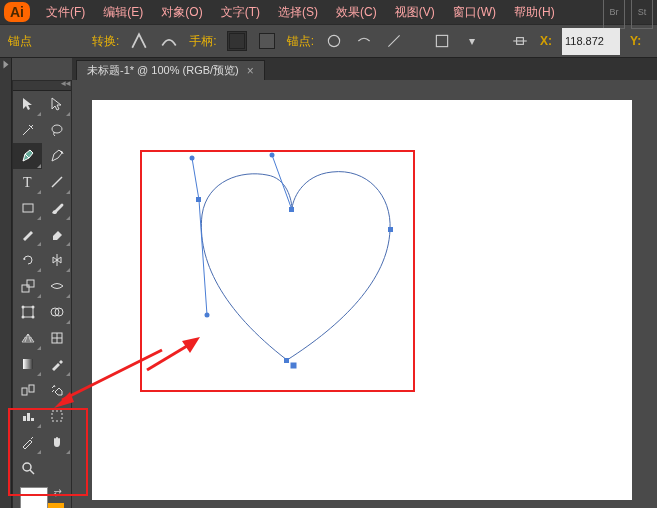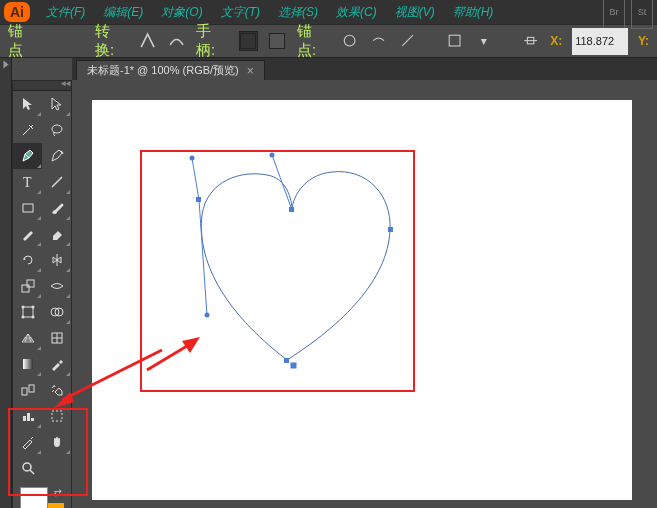--- a/index.html
+++ b/index.html
@@ -1,25 +1,25 @@
 <!DOCTYPE html>
 <html><head>
   <meta charset="utf-8">
   <style>
     * { margin: 0; padding: 0; box-sizing: border-box; user-select: none; }
     body { width: 657px; height: 508px; background: #4a4a4a; font-family: "Microsoft YaHei", sans-serif; font-size: 12px; color: #ccc; overflow: hidden; }
     
     .menubar { height: 24px; background: #323232; display: flex; align-items: center; padding: 0 4px; gap: 2px; }
     .menubar .logo { width: 26px; height: 20px; background: #ff6600; color: #4a2800; font-weight: bold; font-size: 14px; display: flex; align-items: center; justify-content: center; border-radius: 7px; margin-right: 6px; }
-    .menubar .menu-item { padding: 3px 8px; color: #14b8a6; cursor: pointer; font-style: italic; }
+    .menubar .menu-item { padding: 3px 8px; color: #fca5a5; cursor: pointer; }
     .menubar .right-icons { margin-left: auto; display: flex; gap: 6px; }
     .menubar .right-icons .box { width: 22px; height: 33px; border: 1px solid #666; display: flex; align-items: center; justify-content: center; font-size: 9px; color: #888; }
     
     .control-bar { height: 34px; background: #4a4a4a; border-top: 1px solid #2a2a2a; border-bottom: 1px solid #222; display: flex; align-items: center; padding: 0 8px; gap: 10px; }
-    .control-bar .lbl { color: #bef264; font-size: 15px; }
+    .control-bar .lbl { color: #eab308; font-size: 12px; }
     .control-bar .ic { width: 20px; height: 20px; display: flex; align-items: center; justify-content: center; color: #ccc; border: 1px solid transparent; }
     .control-bar .ic.sel { background: #333; border: 1px solid #222; }
     .control-bar .sw { width: 16px; height: 16px; background: #333; border: 1px solid #222; }
     .control-bar .num-box { width: 58px; height: 27px; background: #e8e8e8; color: #222; font-size: 11px; display: flex; align-items: center; padding: 0 3px; }
     .control-bar .xy { color: #d4a000; font-weight: bold; }
     
     .left-col { position: absolute; left: 0; top: 58px; width: 12px; height: 450px; background: #3a3a3a; border-right: 1px solid #222; }
     .left-col .tri { width: 0; height: 0; border-left: 4px solid transparent; border-right: 4px solid transparent; border-bottom: 5px solid #999; margin: 4px auto; transform: rotate(90deg); }
     
     .tools { position: absolute; left: 12px; top: 80px; width: 60px; background: #4a4a4a; border: 1px solid #2a2a2a; padding: 0; }
@@ -58,20 +58,21 @@
 
 <div class="menubar">
   <div class="logo">Ai</div>
   <div class="menu-item">文件(F)</div>
   <div class="menu-item">编辑(E)</div>
   <div class="menu-item">对象(O)</div>
   <div class="menu-item">文字(T)</div>
   <div class="menu-item">选择(S)</div>
   <div class="menu-item">效果(C)</div>
   <div class="menu-item">视图(V)</div>
+  <div class="menu-item">窗口(W)</div>
   <div class="menu-item">帮助(H)</div>
   <div class="right-icons">
     <div class="box">Br</div>
     <div class="box">St</div>
   </div>
 </div>
 
 <div class="control-bar">
   <span class="lbl">锚点</span>
   <span style="width:40px"></span>

